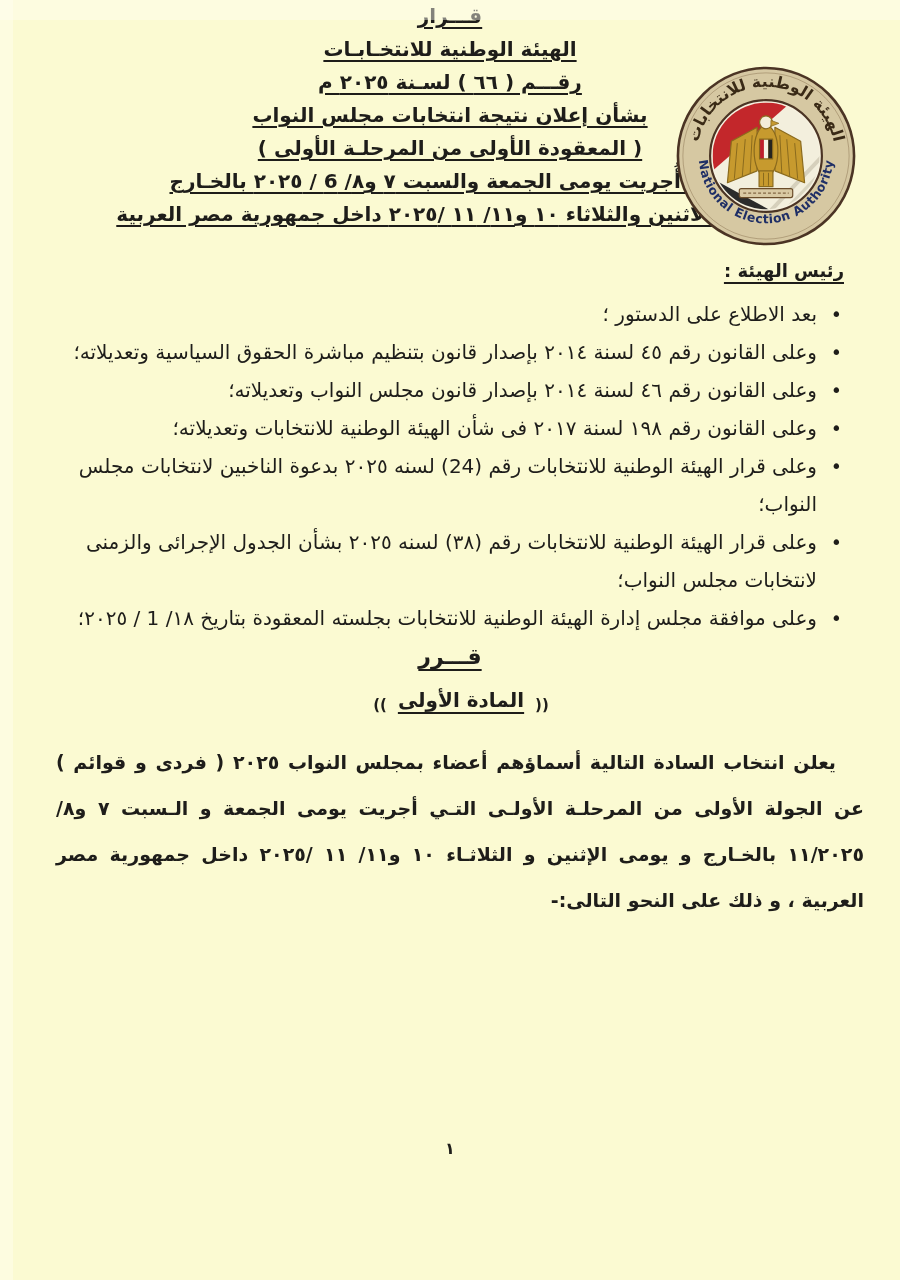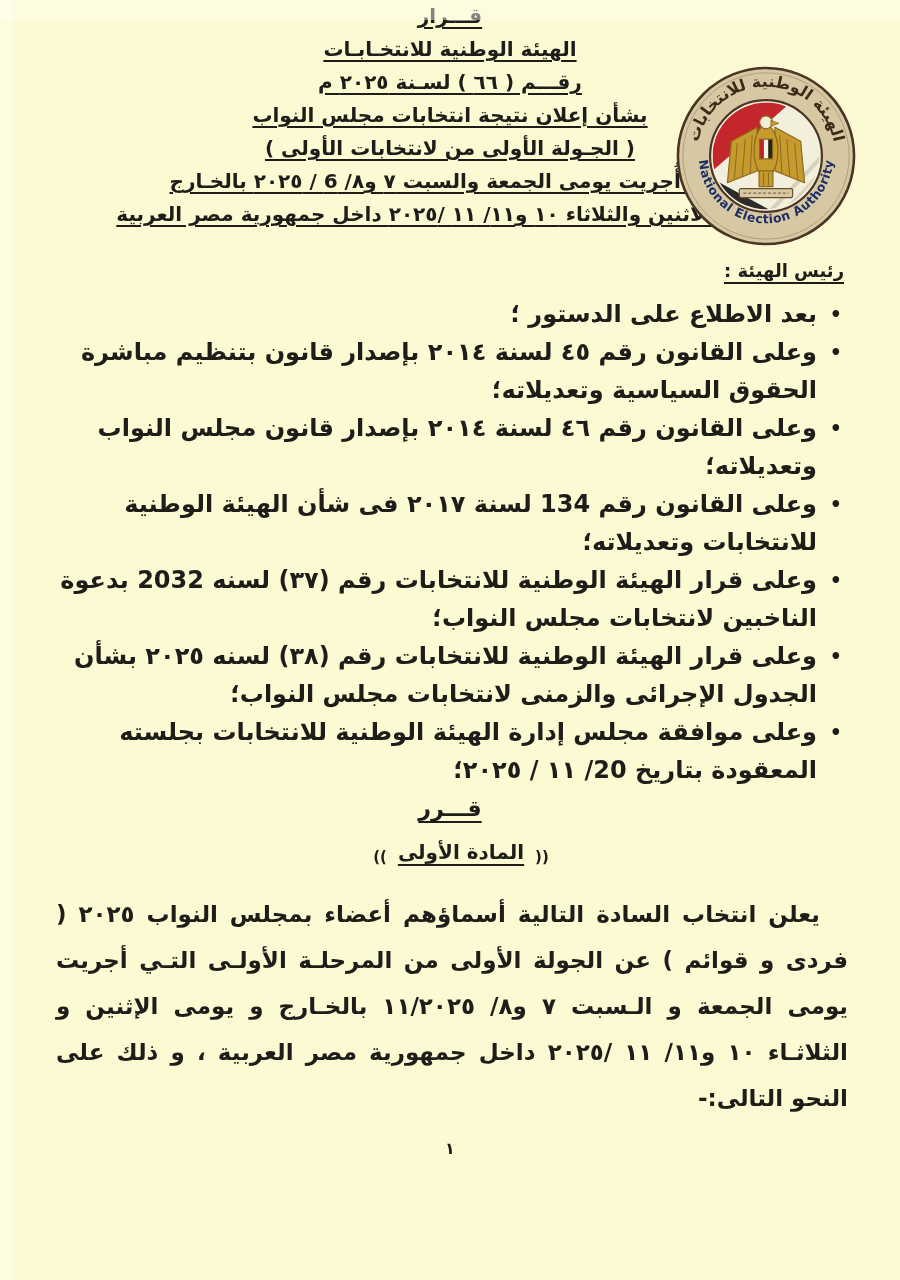--- a/index.html
+++ b/index.html
@@ -40,21 +40,21 @@
     text-decoration:underline;
     text-decoration-thickness:1.7px;
     text-underline-offset:5px;
   }
 
   
   .bullets { margin:9px 56px 0 60px; }
   .bullet-row {
     position:relative;
     text-align:right;
-    font-size:24px; font-weight:bold;
+    font-size:20px; font-weight:normal;
     line-height:38px;
     padding-right:27px;
   }
   .bullet-row::before {
     content:"\2022";
     position:absolute; right:2px; top:0;
     font-size:19px; line-height:38px;
   }
 
   
@@ -68,22 +68,22 @@
   .article-heading .paren { font-size:15px; position:relative; top:3px; font-weight:bold; }
   .article-heading .u {
     text-decoration:underline;
     text-decoration-thickness:1.7px;
     text-underline-offset:5px;
     margin:0 4px;
   }
 
   
   .article-body {
-    margin:20px 52px 0 56px;
-    font-size:23px; font-weight:bold;
+    margin:20px 36px 0 56px;
+    font-size:19px; font-weight:bold;
     line-height:46px;
     text-align:justify;
     text-indent:28px;
   }
 
   
   .page-number {
     position:absolute; left:0; right:0; bottom:122px;
     text-align:center;
     font-size:16px; font-weight:bold;
@@ -155,37 +155,37 @@
       <textPath href="#arcBottom" startOffset="50%">National Election Authority</textPath>
     </text>
   </svg>
 </div>
 
 <div class="title-block">
   <div class="title-line">قـــرار</div>
   <div class="title-line">الهيئة الوطنية للانتخـابـات</div>
   <div class="title-line">رقـــم ( ٦٦ ) لسـنة ٢٠٢٥ م</div>
   <div class="title-line">بشأن إعلان نتيجة انتخابات مجلس النواب</div>
-  <div class="title-line">( الجـولة الأولى من لانتخابات الأولى )</div>
+  <div class="title-line">( المعقودة الأولى من المرحلـة الأولى )</div>
   <div class="title-line">التي أُجريت يومى الجمعة والسبت ٧ و٨/ 6 / ٢٠٢٥ بالخـارج</div>
   <div class="title-line">ويومى الاثنين والثلاثاء ١٠ و١١/ ١١ /٢٠٢٥ داخل جمهورية مصر العربية</div>
 </div>
 
 <div class="chairman">
   <span class="u">رئيس الهيئة :</span>
 </div>
 
 <div class="bullets">
   <div class="bullet-row">بعد الاطلاع على الدستور ؛</div>
   <div class="bullet-row">وعلى القانون رقم ٤٥ لسنة ٢٠١٤ بإصدار قانون بتنظيم مباشرة الحقوق السياسية وتعديلاته؛</div>
   <div class="bullet-row">وعلى القانون رقم ٤٦ لسنة ٢٠١٤ بإصدار قانون مجلس النواب وتعديلاته؛</div>
-  <div class="bullet-row">وعلى القانون رقم 134 لسنة ٢٠١٧ فى شأن الهيئة الوطنية للانتخابات وتعديلاته؛</div>
-  <div class="bullet-row">وعلى قرار الهيئة الوطنية للانتخابات رقم (٣٧) لسنه 2032 بدعوة الناخبين لانتخابات مجلس النواب؛</div>
+  <div class="bullet-row">وعلى القانون رقم ١٩٨ لسنة ٢٠١٧ فى شأن الهيئة الوطنية للانتخابات وتعديلاته؛</div>
+  <div class="bullet-row">وعلى قرار الهيئة الوطنية للانتخابات رقم (24) لسنه ٢٠٢٥ بدعوة الناخبين لانتخابات مجلس النواب؛</div>
   <div class="bullet-row">وعلى قرار الهيئة الوطنية  للانتخابات رقم (٣٨) لسنه ٢٠٢٥ بشأن الجدول الإجرائى والزمنى لانتخابات مجلس النواب؛</div>
-  <div class="bullet-row">وعلى موافقة مجلس إدارة الهيئة الوطنية للانتخابات بجلسته المعقودة بتاريخ 20/ ١١ / ٢٠٢٥؛</div>
+  <div class="bullet-row">وعلى موافقة مجلس إدارة الهيئة الوطنية للانتخابات بجلسته المعقودة بتاريخ ١٨/ 1 / ٢٠٢٥؛</div>
 </div>
 
 <div class="decision-heading">
   <span class="u">قـــرر</span>
 </div>
 
 <div class="article-heading">
   <span class="paren">((</span>
   <span class="u">المادة الأولى</span>
   <span class="paren">))</span>

